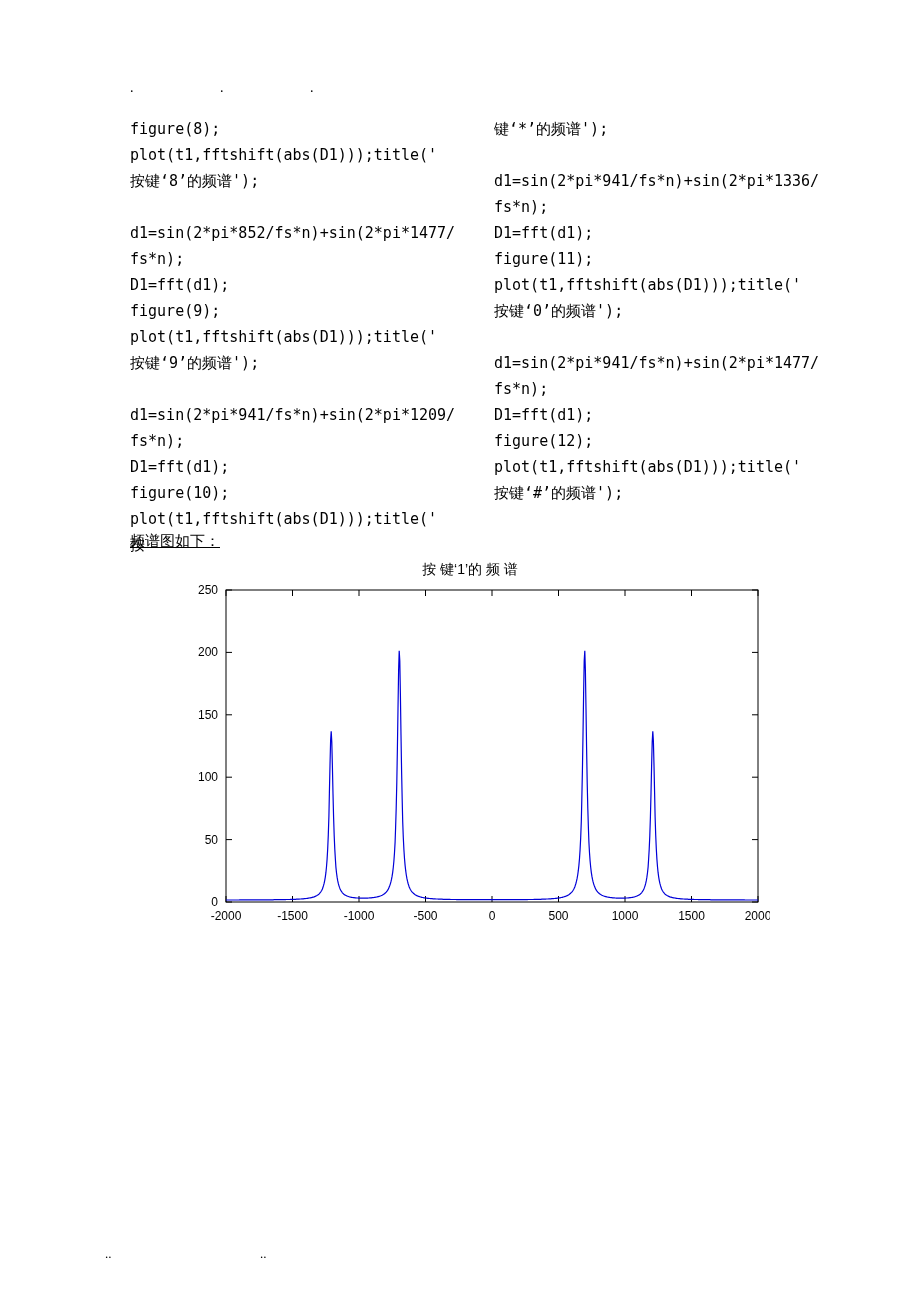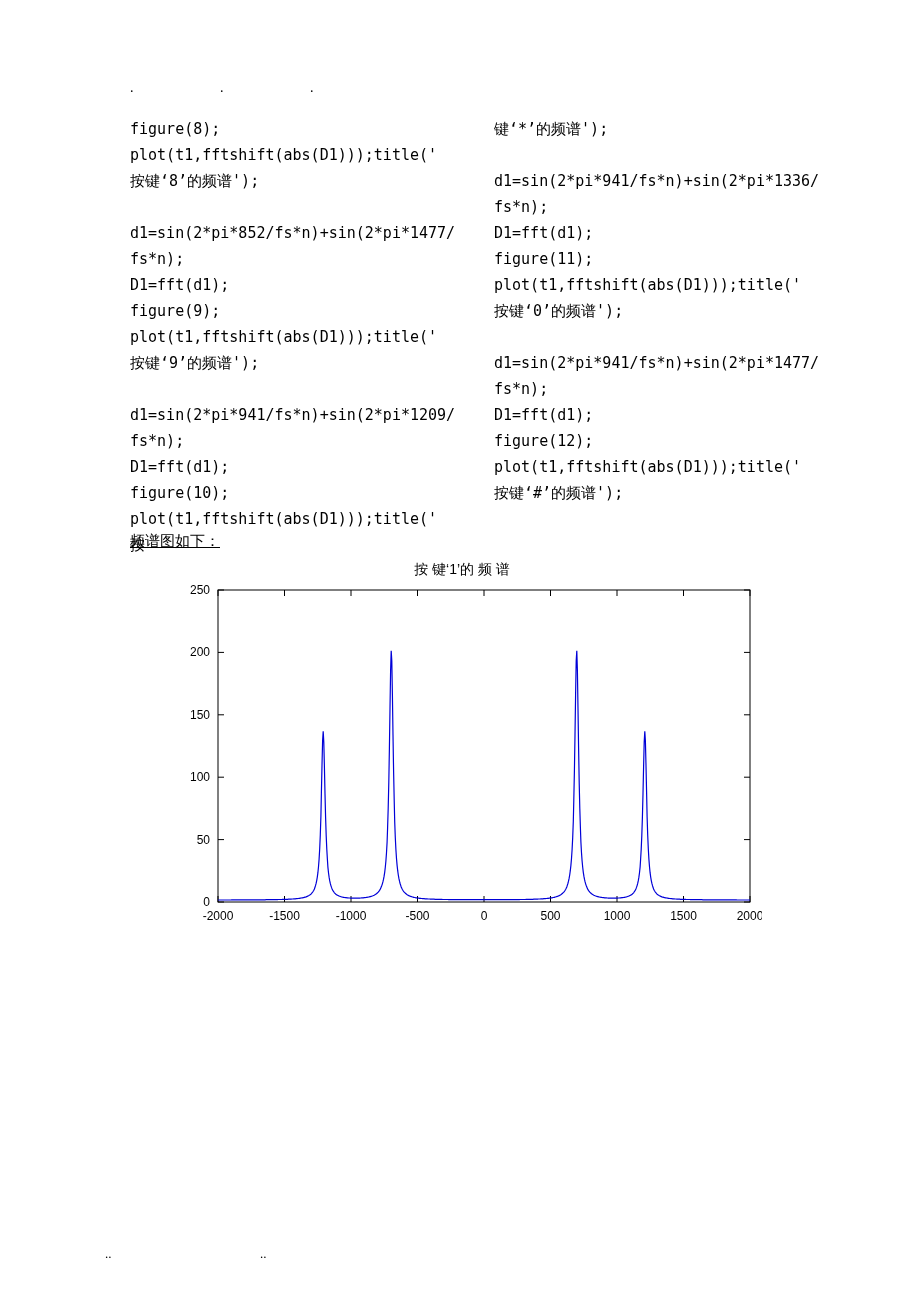--- a/index.html
+++ b/index.html
@@ -9,21 +9,21 @@
   .page{position:relative;width:920px;height:1302px;}
   .dots{position:absolute;top:80px;left:130px;font-size:14px;letter-spacing:0;}
   .dots span{display:inline-block;width:90px;}
   .code{
     position:absolute;left:130px;width:690px;
     display:flex;flex-direction:row;gap:38px;
     font-family:"SimSun","宋体",monospace;font-size:15px;line-height:26px;
   }
   .col{flex:1;white-space:pre-wrap;word-break:break-all;}
   .caption{position:absolute;left:130px;top:532px;text-decoration:underline;}
-  .chartbox{position:absolute;left:162px;top:560px;}
+  .chartbox{position:absolute;left:170px;top:560px;}
   svg text{font-family:Arial,"SimSun",sans-serif;}
   .footdots{position:absolute;left:105px;bottom:40px;font-size:13px;}
   .footdots span{display:inline-block;width:155px;}
 </style>
 </head>
 <body>
 
 <div class="page">
 
   <div class="dots">

